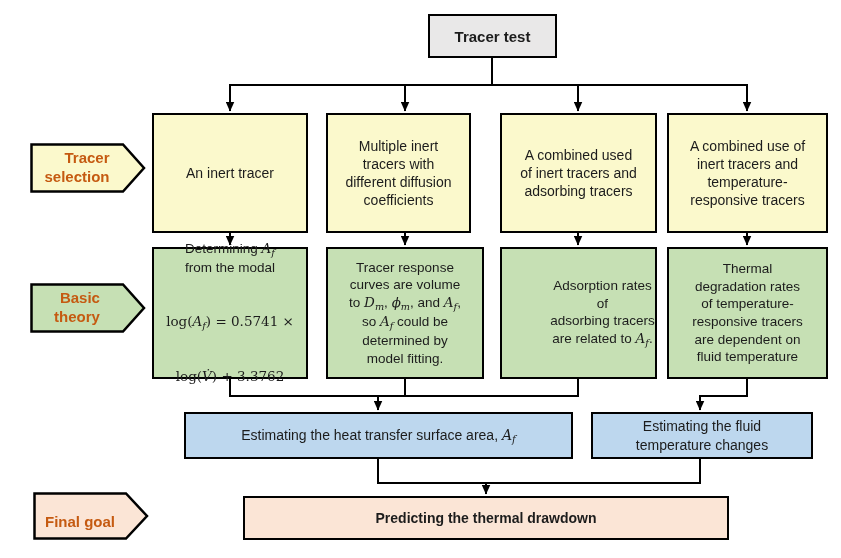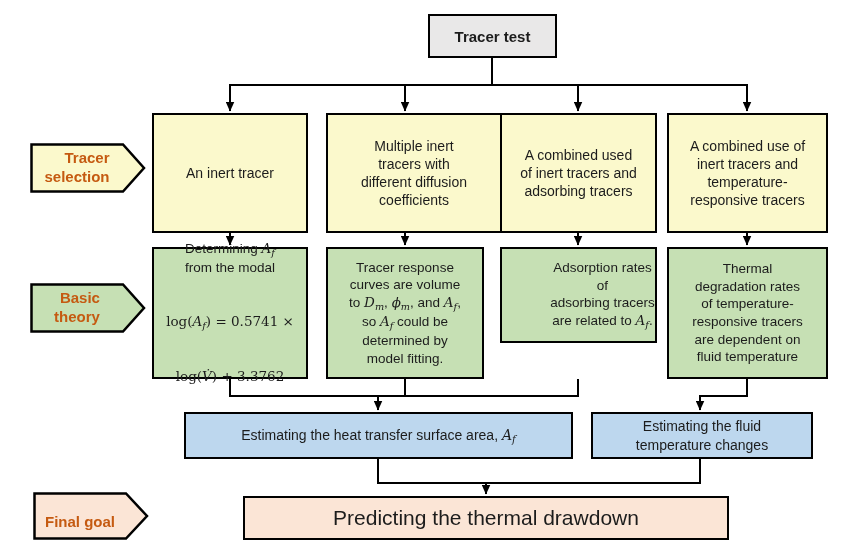--- a/index.html
+++ b/index.html
@@ -12,21 +12,21 @@
     position:absolute; box-sizing:border-box;
     border:2px solid #000;
     display:flex; align-items:center; justify-content:center;
     text-align:center;
   }
   .prelines { white-space:pre-line; }
   .graybox  { background:#E9E8E8; font-weight:bold; font-size:15px; }
   .yellow   { background:#FBF9CC; font-size:14px; line-height:1.3; }
   .green    { background:#C6E0B4; font-size:13.5px; line-height:1.3; }
   .blue     { background:#BDD7EE; font-size:14px; line-height:1.3; }
-  .peach    { background:#FBE5D6; font-weight:normal; font-size:21px; }
+  .peach    { background:#FBE5D6; font-weight:bold; font-size:14px; }
   .stack > div { display:block; }
   .mvar { font-family:"DejaVu Serif", serif; font-style:italic; }
   .msub { font-family:"DejaVu Serif", serif; font-style:italic;
           font-size:0.72em; vertical-align:-0.28em; }
   .mathline { font-family:"DejaVu Serif", serif; font-size:13.5px;margin-top:36px; }
   .mathline .mvar { font-size:1em; }
   .sidelabel { position:absolute; }
   .sidelabel svg { position:absolute; left:0; top:0; }
   .sidelabel .txt {
     position:absolute; left:2px; top:0; right:24px; bottom:0;
@@ -100,21 +100,21 @@
 <div class="sidelabel" style="left:33px; top:492px; width:116px; height:60px;">
   <svg width="116" height="48" viewBox="0 0 116 48">
     <polygon points="1.5,1.5 93,1.5 114,24 93,46.5 1.5,46.5" fill="#FBE5D6" stroke="#000" stroke-width="2.5"></polygon>
   </svg>
   <div class="txt">Final goal</div>
 </div>
 
 <div class="box yellow" style="left:152px; top:113px; width:156px; height:120px;">
   <span class="prelines">An inert tracer</span>
 </div>
-<div class="box yellow" style="left:326px; top:113px; width:176px; height:120px;">
+<div class="box yellow" style="left:326px; top:113px; width:145px; height:120px;">
   <span class="prelines">Multiple inert
 tracers with
 different diffusion
 coefficients</span>
 </div>
 <div class="box yellow" style="left:500px; top:113px; width:157px; height:120px;align-items:center;">
   <span class="prelines">A combined used
 of inert tracers and
 adsorbing tracers</span>
 </div>
@@ -138,21 +138,21 @@
   <div class="stack">
     <div>Tracer response</div>
     <div>curves are volume</div>
     <div><span>to </span><span class="mvar">D</span><span class="msub">m</span><span>, </span><span class="mvar">ϕ</span><span class="msub">m</span><span>, and </span><span class="mvar">A</span><span class="msub">f</span><span>,</span></div>
     <div><span>so </span><span class="mvar">A</span><span class="msub">f</span><span> could be</span></div>
     <div>determined by</div>
     <div>model fitting.</div>
   </div>
 </div>
 
-<div class="box green" style="left:500px; top:247px; width:157px; height:96px;padding-left:48px;">
+<div class="box green" style="left:500px; top:247px; width:157px; height:132px;padding-left:48px;">
   <div class="stack">
     <div>Adsorption rates of</div>
     <div>adsorbing tracers</div>
     <div><span>are related to </span><span class="mvar">A</span><span class="msub">f</span><span>.</span></div>
   </div>
 </div>
 
 <div class="box green" style="left:667px; top:247px; width:161px; height:132px;">
   <span class="prelines">Thermal
 degradation rates

